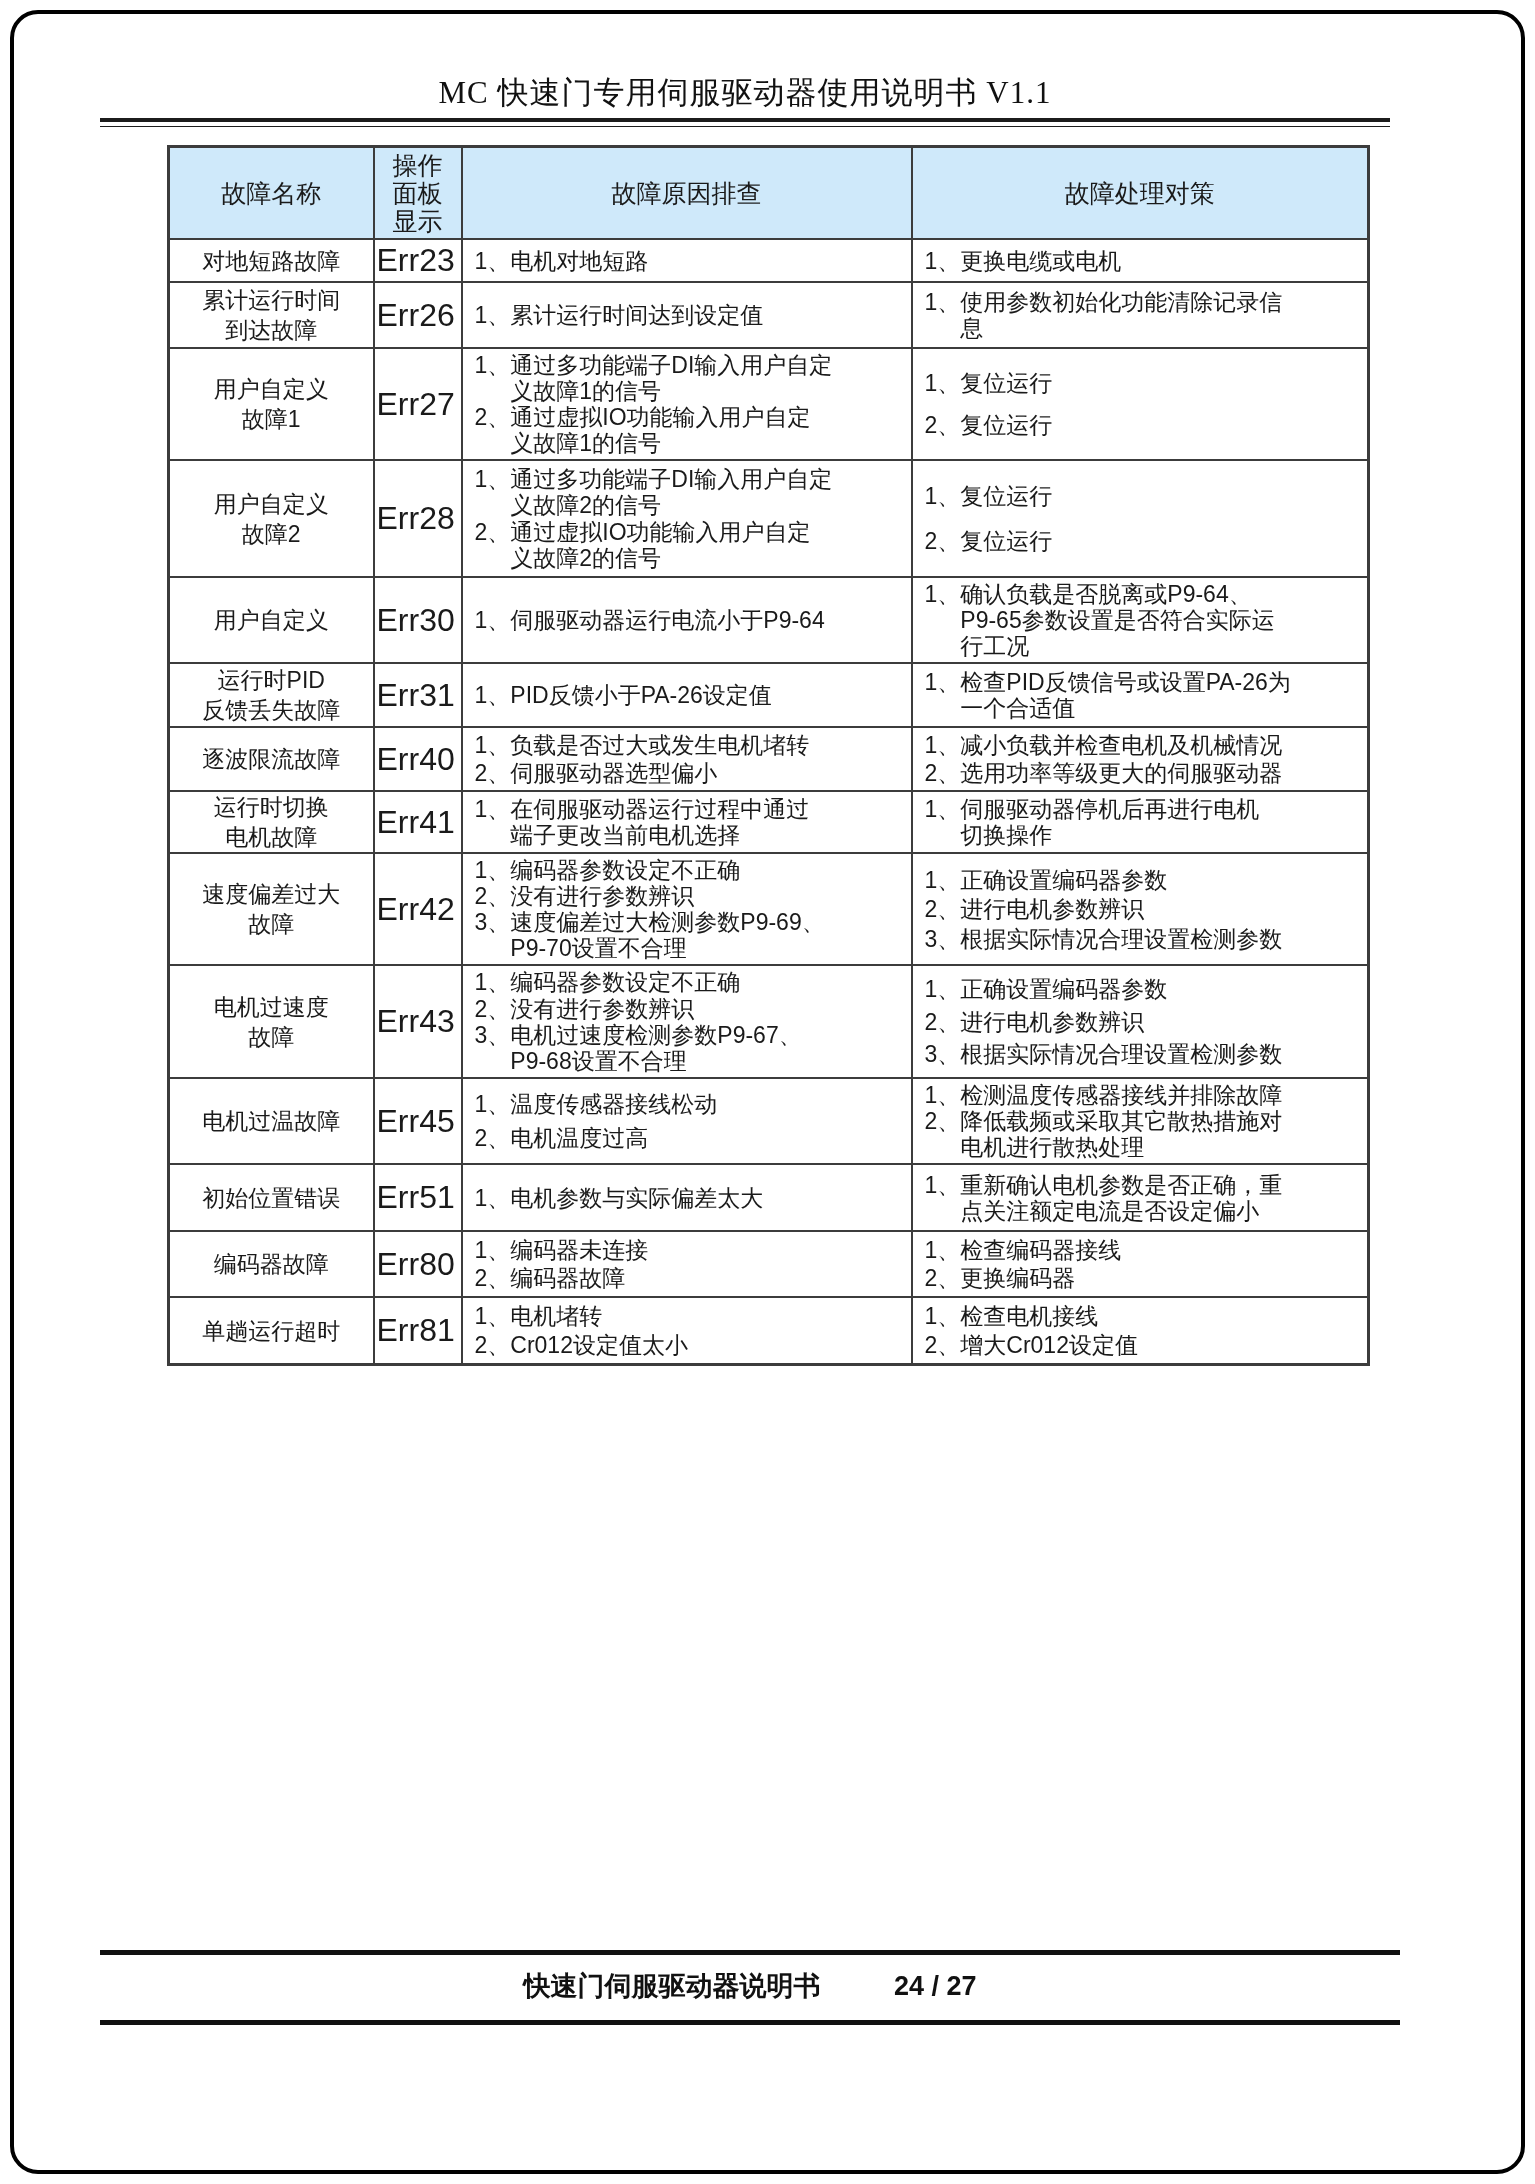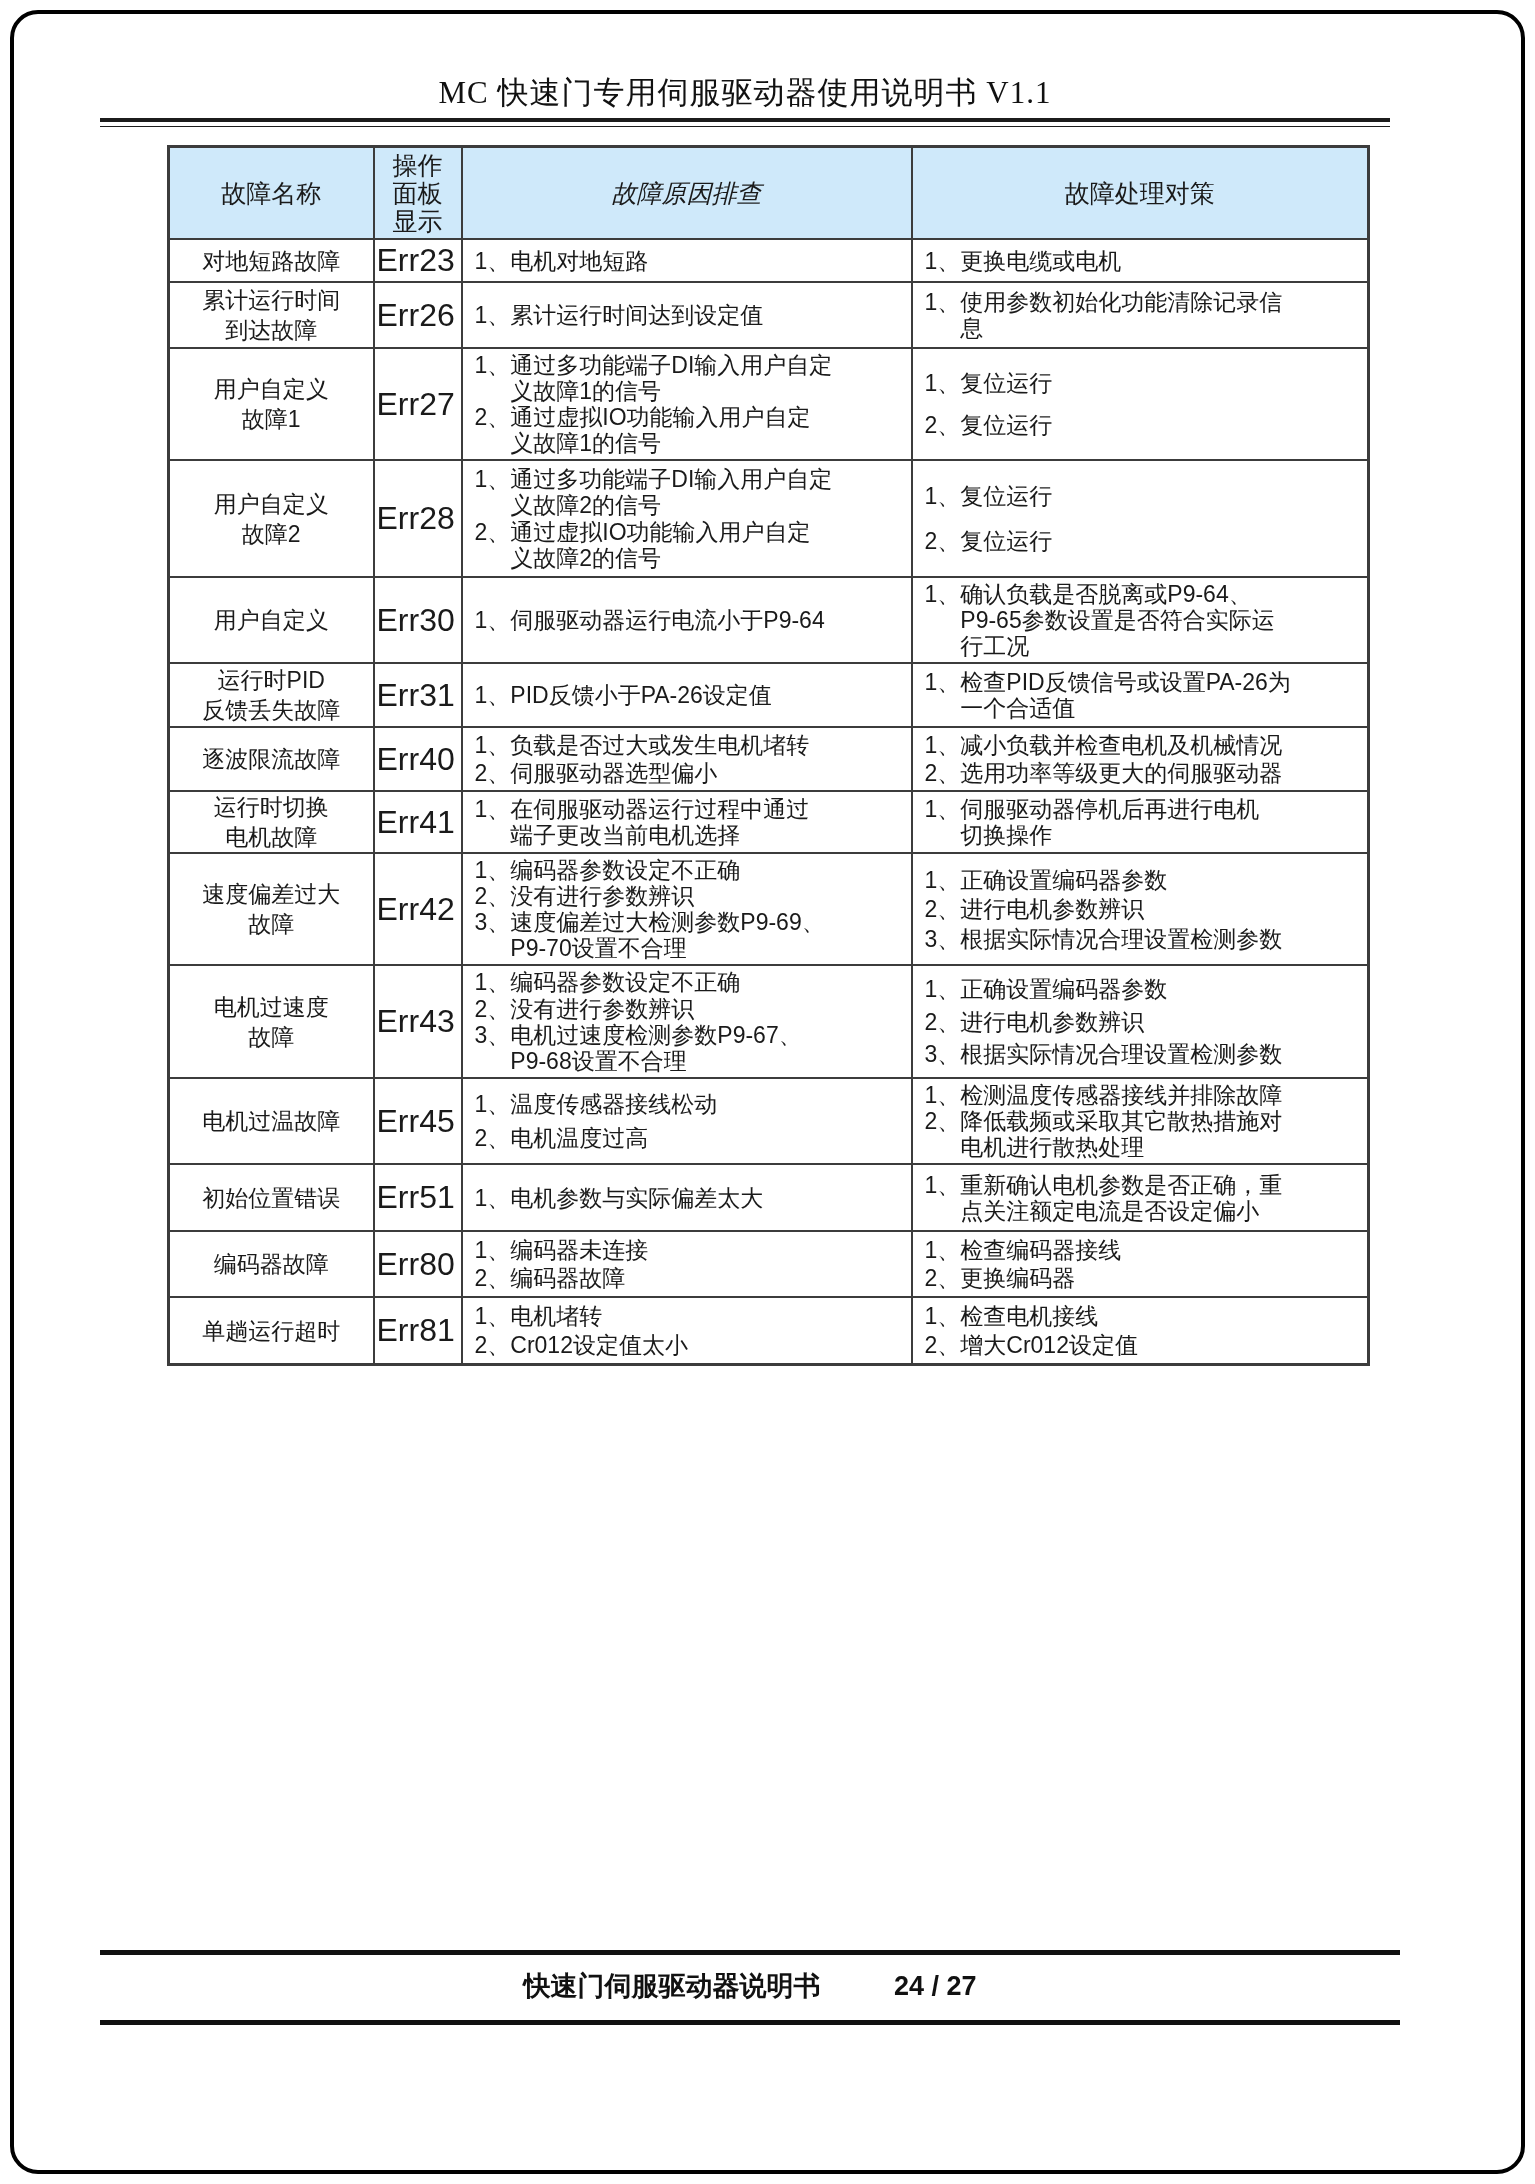--- a/index.html
+++ b/index.html
@@ -95,21 +95,21 @@
       <col class="c2">
       <col class="c3">
       <col class="c4">
   </colgroup>
   <thead>
     <tr>
       <th style="background: rgb(207, 233, 250);">故障名称</th>
       <th style="background: rgb(207, 233, 250);">操作
 面板
 显示</th>
-      <th style="background: rgb(207, 233, 250); font-style: italic;">故障原因排查</th>
+      <th style="background: rgb(207, 233, 250);">故障原因排查</th>
       <th style="background: rgb(207, 233, 250);">故障处理对策</th>
     </tr>
   </thead>
   <tbody>
       <tr class="row-0">
         <td class="name">对地短路故障</td>
         <td class="code">Err23</td>
         <td class="causes">
           <div class="cell-list">
             <div class="li">

